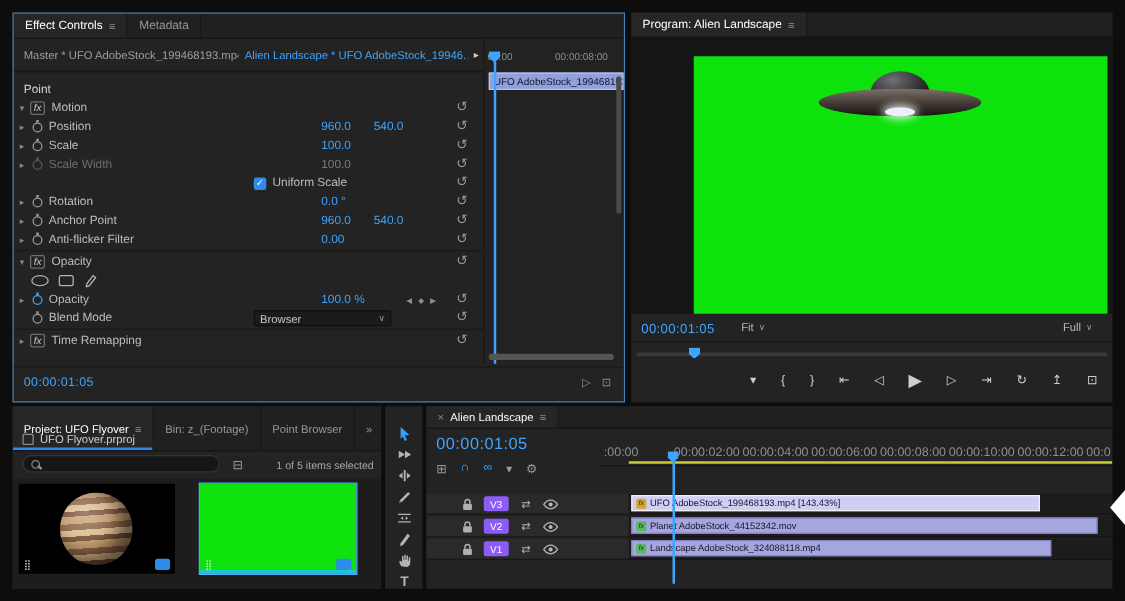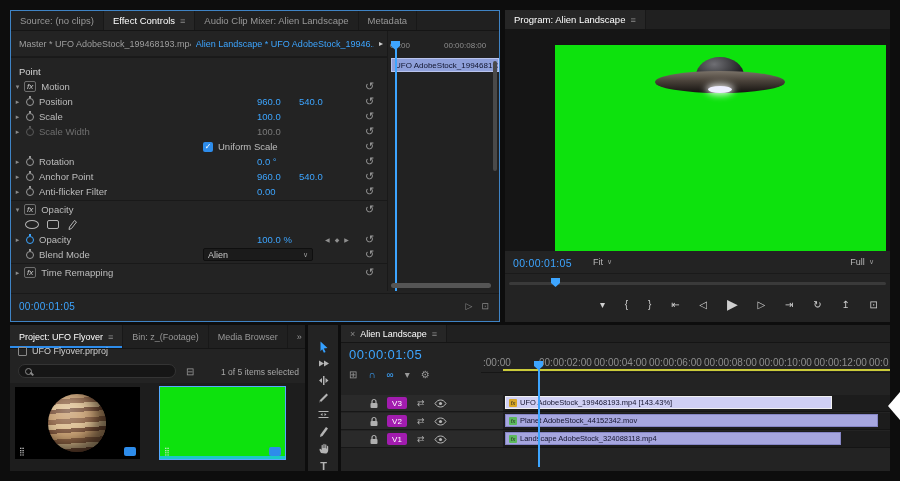--- a/index.html
+++ b/index.html
@@ -60,21 +60,21 @@
   .pm-controls{position:absolute;top:243px;left:0;right:0;height:21px;border-bottom:1px solid #1a1a1a}
   .pm-tc{position:absolute;left:8px;top:4px;color:#3da5ff;font-size:10.5px;letter-spacing:.3px;cursor:pointer}
   .pm-select{position:absolute;top:4px;display:flex;align-items:center;gap:4px;color:#b8b8b8;font-size:9px;cursor:pointer}
   .pm-scrub{position:absolute;top:267px;left:0;right:0;height:12px}
   .pm-scrub-track{position:absolute;left:4px;right:4px;top:5px;height:3px;background:#3a3a3a;border-radius:2px}
   .pm-transport{position:absolute;top:283px;left:95px;right:12px;height:22px;display:flex;justify-content:space-between;align-items:center;color:#cfcfcf;font-size:10px}
   .pm-transport span{cursor:pointer}
   .pm-play{font-size:14px}
   
   #pp-panel{left:10px;top:325px;width:295px;height:146px}
-  #pp-panel .tabbar{height:24px;font-size:9px}
+  #pp-panel .tabbar{height:36px;font-size:9px}
   #pp-panel .tab.active{box-shadow:inset 0 -2px 0 #2d8ceb}
   .pp-file{position:absolute;top:21px;left:8px;display:flex;align-items:center;gap:5px;font-size:9px;color:#cfcfcf}
   .pp-file-icon{width:9px;height:9px;border:1px solid #8a8a8a;border-radius:1px}
   .search{position:absolute;left:8px;top:39px;width:158px;height:14px;background:#161616;border:1px solid #343434;border-radius:7px;display:flex;align-items:center;gap:4px;padding:0 6px}
   .mag{position:relative;width:7px;height:7px;border:1px solid #8a8a8a;border-radius:50%;flex:none}
   .mag::after{content:"";position:absolute;width:4px;height:1.5px;background:#8a8a8a;right:-3px;bottom:-1px;transform:rotate(45deg)}
   .search input{background:transparent;border:none;outline:none;color:#ccc;font-size:9px;width:100%}
   .pp-view{position:absolute;left:176px;top:41px;color:#9a9a9a;font-size:10px;cursor:pointer}
   .pp-status{position:absolute;right:6px;top:42px;font-size:8.5px;color:#a8a8a8}
   .pp-content{position:absolute;top:58px;left:0;right:0;bottom:0;background:#1d1d1d}
@@ -97,21 +97,21 @@
   .tl-tc{position:absolute;left:8px;top:22px;color:#3da5ff;font-size:13px;letter-spacing:.4px;cursor:pointer}
   .tl-tools{position:absolute;left:8px;top:44px;display:flex;gap:11px;font-size:10px;color:#9a9a9a}
   .tl-tools span{cursor:pointer}
   .tl-tools .on{color:#3da5ff}
   .tl-ruler{position:absolute;left:140px;right:0;top:26px;height:22px;background:#232323;border-bottom:1px solid #161616;overflow:hidden}
   .tl-ruler span{position:absolute;top:6px;font-size:10px;color:#8e8e8e;white-space:nowrap}
   .tl-workbar{position:absolute;left:22px;right:0;bottom:1px;height:2px;background:#cbcb3a}
   .tl-row{position:absolute;left:0;right:0;height:17px}
   .tl-head{position:absolute;left:0;width:162px;height:100%;background:#2a2a2a;display:flex;align-items:center;border-bottom:1px solid #171717}
   .tl-lane{position:absolute;left:162px;right:0;height:100%;background:#1c1c1c;border-bottom:1px solid #141414}
-  .badge{min-width:20px;height:12px;background:#a21caf;border-radius:2px;color:#fff;font-size:8px;display:flex;align-items:center;justify-content:center;padding:0 2px;cursor:pointer}
+  .badge{min-width:20px;height:12px;background:#8b5cf6;border-radius:2px;color:#fff;font-size:8px;display:flex;align-items:center;justify-content:center;padding:0 2px;cursor:pointer}
   .tl-head .lock{margin-left:28px;margin-right:8px;cursor:pointer}
   .sync{margin-left:10px;font-size:9px;color:#b0b0b0;cursor:pointer}
   .eye{margin-left:9px;cursor:pointer}
   .ms-chip{margin-left:8px;width:12px;height:11px;border:1px solid #555;border-radius:2px;color:#b8b8b8;font-size:7.5px;display:flex;align-items:center;justify-content:center;cursor:pointer}
   .mic{margin-left:8px;cursor:pointer}
   .clip{position:absolute;top:1px;bottom:2px;background:#a6a6df;border:1px solid #8585c5;display:flex;align-items:center;gap:3px;padding:0 3px;overflow:hidden;white-space:nowrap;cursor:pointer}
   .clip .clip-name{color:#14142e;font-size:7.5px}
   .clip.selected{background:#cfcff4;border:1px solid #f0f0f0}
   .clip-fx{width:8px;height:8px;border-radius:1px;color:#222;font-size:5.5px;font-style:italic;display:flex;align-items:center;justify-content:center;flex:none}
   .clip-fx.y{background:#d8a728}.clip-fx.g{background:#5cb85c}
@@ -121,29 +121,23 @@
   .expand-arrow{position:absolute;right:0;top:392px;width:0;height:0;border-top:14px solid transparent;border-bottom:14px solid transparent;border-right:12px solid #fff;cursor:pointer}
   svg{display:block}
 </style>
 </head>
 <body>
 
 <div id="stage">
 
   <div class="panel" id="ec-panel">
     <div class="tabbar">
-      <div class="tab">
-          <span>Source: (no clips)</span>
-        </div>
       <div class="tab active">
           <span>Effect Controls</span>
           <span class="menu-icon">≡</span>
-        </div>
-      <div class="tab">
-          <span>Audio Clip Mixer: Alien Landscape</span>
         </div>
       <div class="tab">
           <span>Metadata</span>
         </div>
     </div>
 
     <div class="ec-breadcrumb">
       <span class="bc-master">Master * UFO AdobeStock_199468193.mp4</span>
       <span class="bc-seq">Alien Landscape * UFO AdobeStock_19946...</span>
       <span class="bc-arrow">▸</span>
@@ -250,21 +244,21 @@
         <span>▶</span>
       </div>
       <span class="reset">↺</span>
     </div>
 
     <div class="ec-row" style="top:236px">
       <span class="twirl"></span>
       <span class="sw"></span>
       <span class="lbl">Blend Mode</span>
       <div class="dd">
-        <span>Alien</span>
+        <span>Browser</span>
         <span class="ddcaret">∨</span>
       </div>
       <span class="reset">↺</span>
     </div>
 
     <div class="ec-div" style="top:252px"></div>
 
     <div class="ec-row" style="top:254px">
       <span class="twirl">▸</span>
       <span class="fxb">fx</span>
@@ -342,21 +336,21 @@
   <div class="panel" id="pp-panel">
     <div class="tabbar">
       <div class="tab active">
           <span>Project: UFO Flyover</span>
           <span class="menu-icon">≡</span>
         </div>
       <div class="tab">
           <span>Bin: z_(Footage)</span>
         </div>
       <div class="tab">
-          <span>Media Browser</span>
+          <span>Point Browser</span>
         </div>
       <div class="tab" style="margin-left:auto;border-right:none">
           <span>»</span>
         </div>
     </div>
     <div class="pp-file">
       <span class="pp-file-icon"></span>
       <span>UFO Flyover.prproj</span>
     </div>
     <div class="search">

